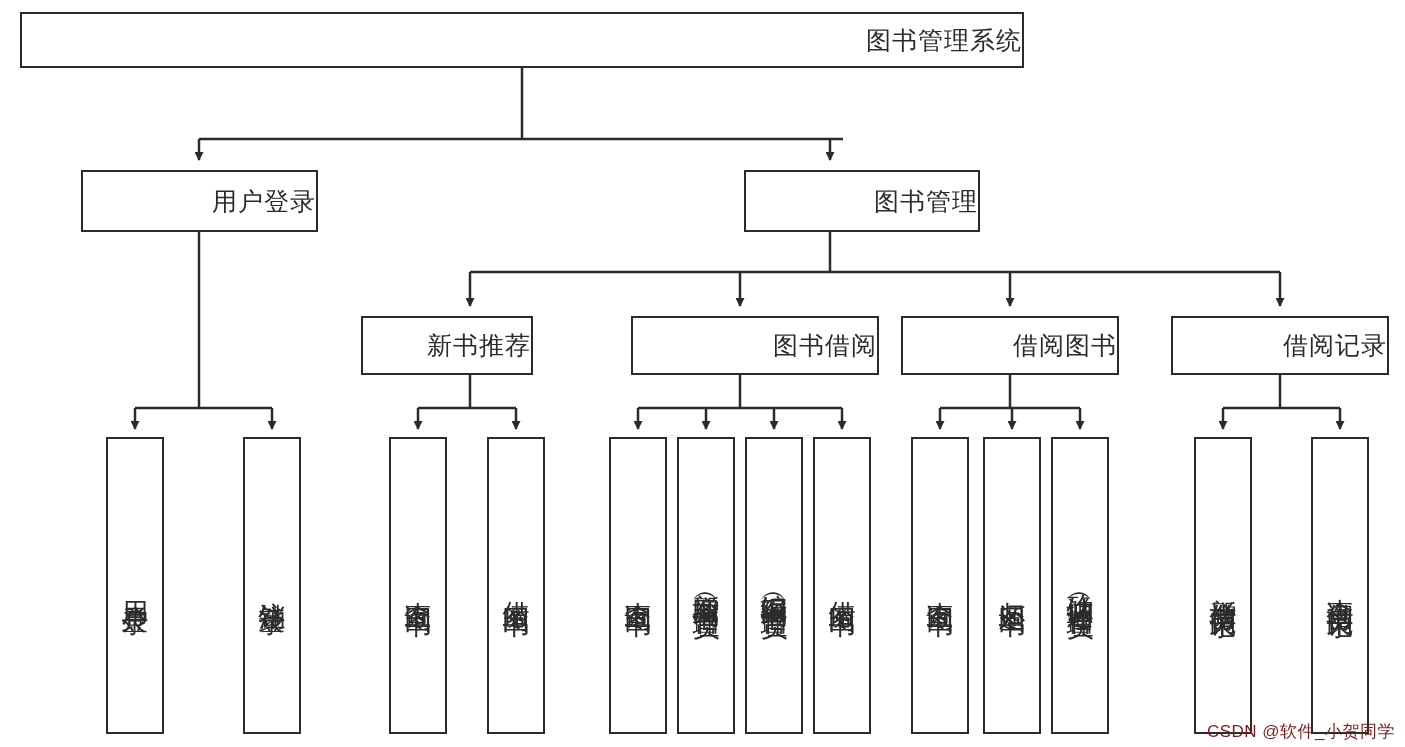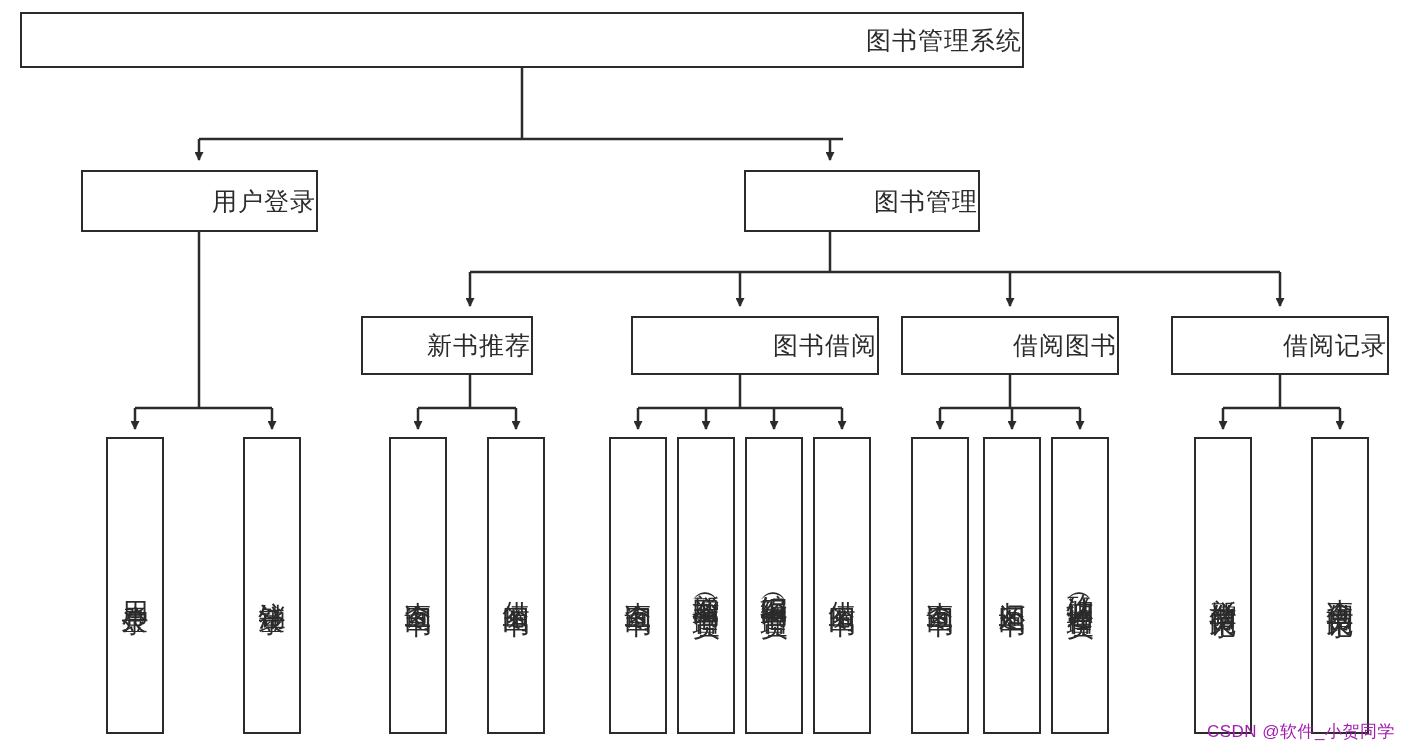--- a/index.html
+++ b/index.html
@@ -37,21 +37,21 @@
     text-orientation:upright;
     font-size:27px;
     line-height:1.12;
     letter-spacing:3px;
     white-space:nowrap;
   }
   .watermark{
     position:absolute;
     right:10px;bottom:4px;
     font-size:17px;
-    color:#a21caf;
+    color:#7f1d1d;
     letter-spacing:0.5px;
     white-space:nowrap;
     pointer-events:none;
   }
 </style>
 </head>
 <body>
 
 <div id="diagram-root">
 

